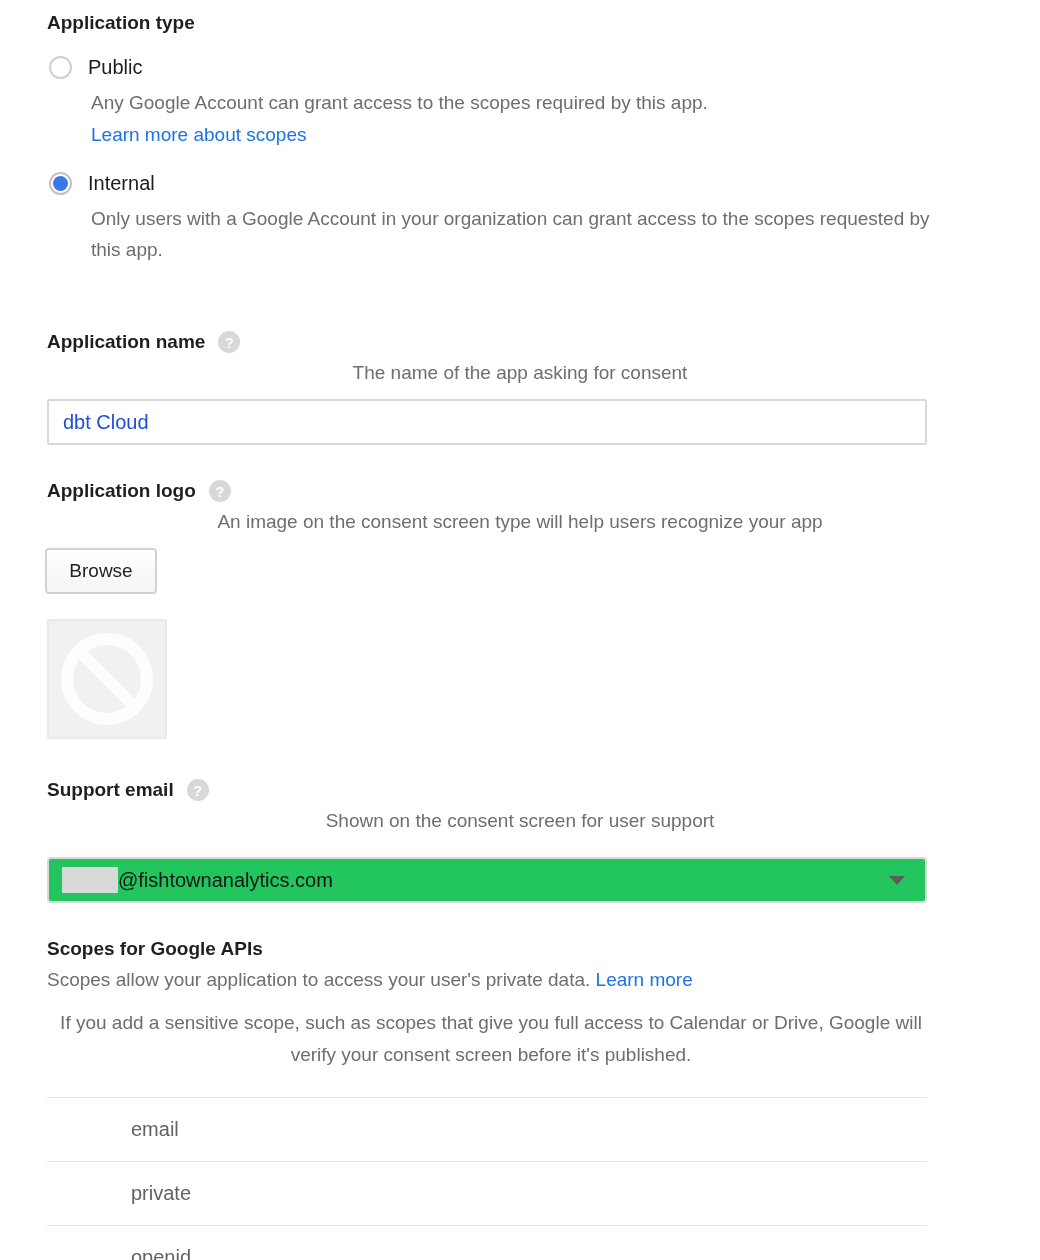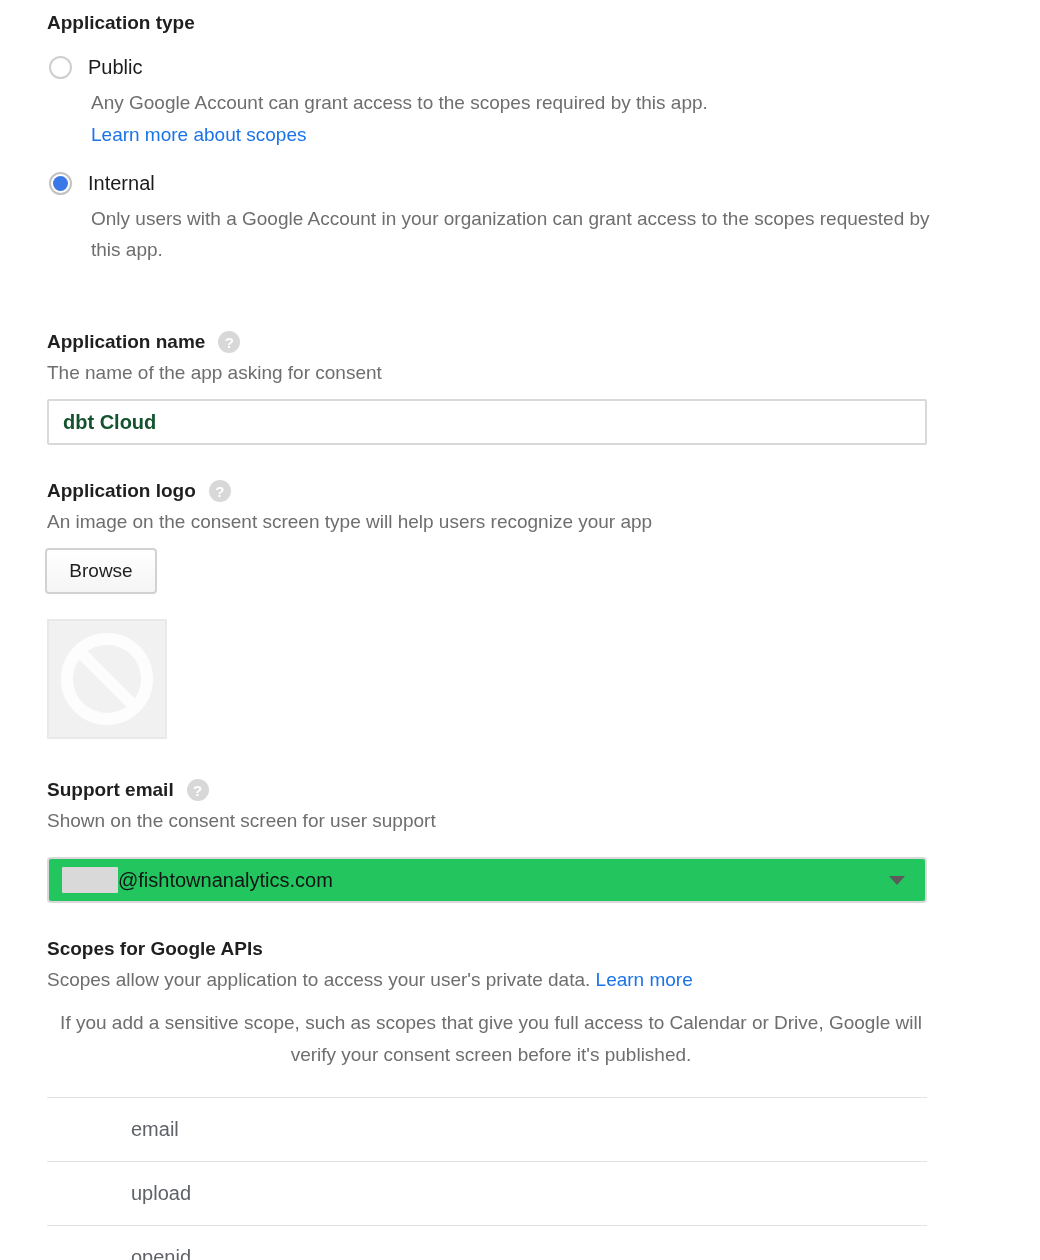--- a/index.html
+++ b/index.html
@@ -24,21 +24,21 @@
     font-size: 19px; font-weight: bold; color: #1f1f1f;
     display: flex; align-items: center;
   }
   .help-icon {
     display: inline-flex; align-items: center; justify-content: center;
     width: 22px; height: 22px; border-radius: 50%;
     background: #d8d8d8; color: #ffffff;
     font-size: 15px; font-weight: bold; margin-left: 13px;
     cursor: pointer; user-select: none;
   }
-  .sub-desc { font-size: 19px; color: var(--text-gray); margin-top: 9px; }
+  .sub-desc { font-size: 19px; color: var(--text-gray); margin-top: 9px; text-align: center; }
 
   
   .radio-option { margin-left: 2px; }
   .radio-row { display: flex; align-items: center; }
   .radio-circle {
     width: 23px; height: 23px; border-radius: 50%;
     border: 2px solid #cfcfcf; background: #ffffff;
     display: flex; align-items: center; justify-content: center;
     flex: 0 0 auto; cursor: pointer;
   }
@@ -47,23 +47,23 @@
   .radio-label { font-size: 20px; color: #1c1c1c; margin-left: 16px; }
   .radio-body { margin-left: 42px; }
   .radio-desc { font-size: 19px; color: var(--text-gray); line-height: 31px; margin-top: 8px; }
   .link { color: var(--link-blue); font-size: 19px; text-decoration: none; cursor: pointer; }
   .radio-body .link { display: inline-block; margin-top: 6px; }
 
   
   .text-input {
     width: 880px; height: 46px;
     border: 2px solid var(--border-gray); border-radius: 2px;
-    font-size: 20px; color: #14532d; padding: 0 14px;
-    font-family: "Liberation Sans", "DejaVu Sans", sans-serif;
-    outline: none; background: #ffffff; font-weight: bold;
+    font-size: 20px; color: #1d4ed8; padding: 0 14px;
+    font-family: "Liberation Sans", "DejaVu Sans", sans-serif;
+    outline: none; background: #ffffff;
   }
   .file-row { display: flex; width: 884px; align-items: stretch; }
   .file-input {
     flex: 1; height: 46px;
     border: 2px solid var(--border-gray); border-radius: 2px 0 0 2px;
     font-size: 20px; padding: 0 14px; color: #1c1c1c;
     font-family: "Liberation Sans", "DejaVu Sans", sans-serif;
     outline: none;
   }
   .file-input::placeholder { color: #8a8a8a; opacity: 1; }
@@ -192,20 +192,20 @@
     <span>Scopes allow your application to access your user's private data.</span>
     <a class="link" href="#">Learn more</a>
   </div>
   <div class="scopes-note">If you add a sensitive scope, such as scopes that give you full access to Calendar or Drive, Google will verify your consent screen before it's published.</div>
 
   <div class="scopes-table">
     <div class="scope-row">
       <span>email</span>
     </div>
     <div class="scope-row">
-      <span>upload</span>
+      <span>private</span>
     </div>
     <div class="scope-row">
       <span>openid</span>
     </div>
   </div>
 
 </div>
 
 </body></html>

